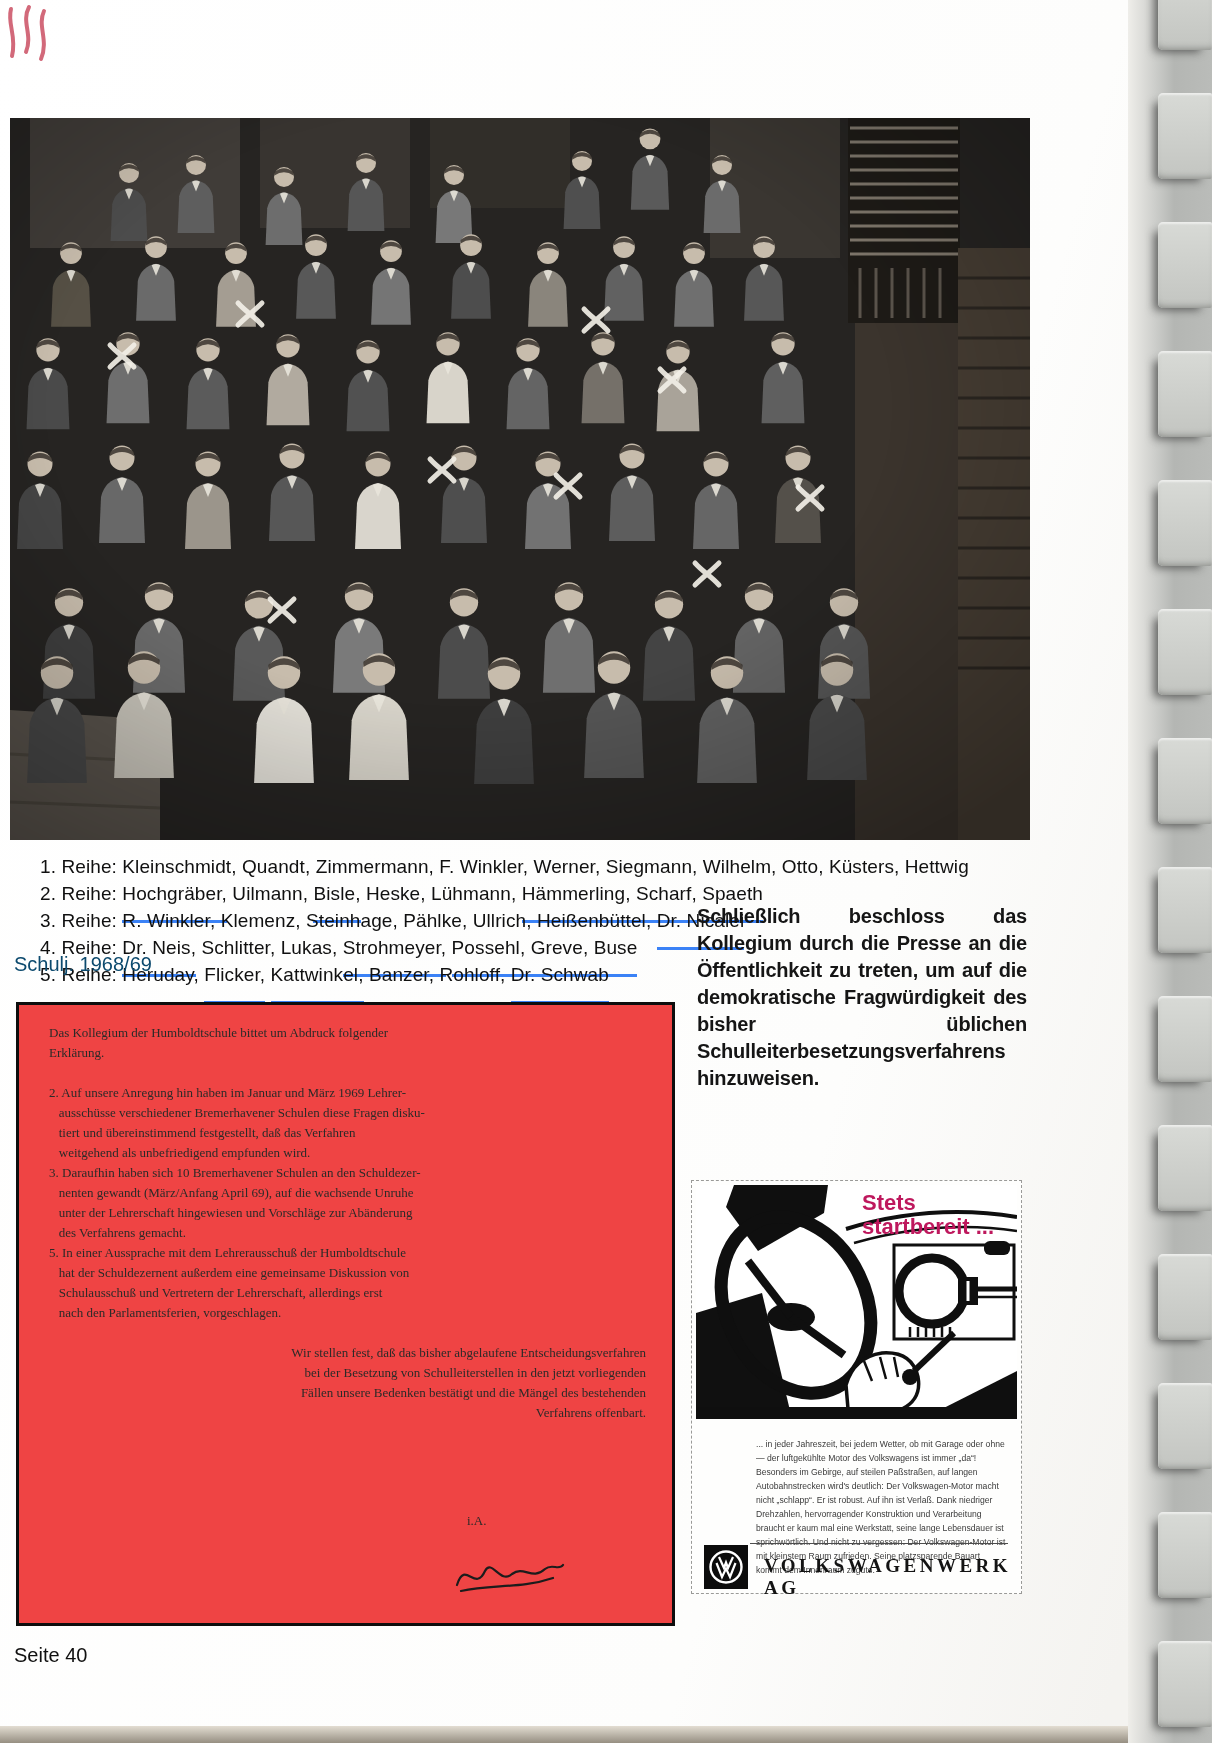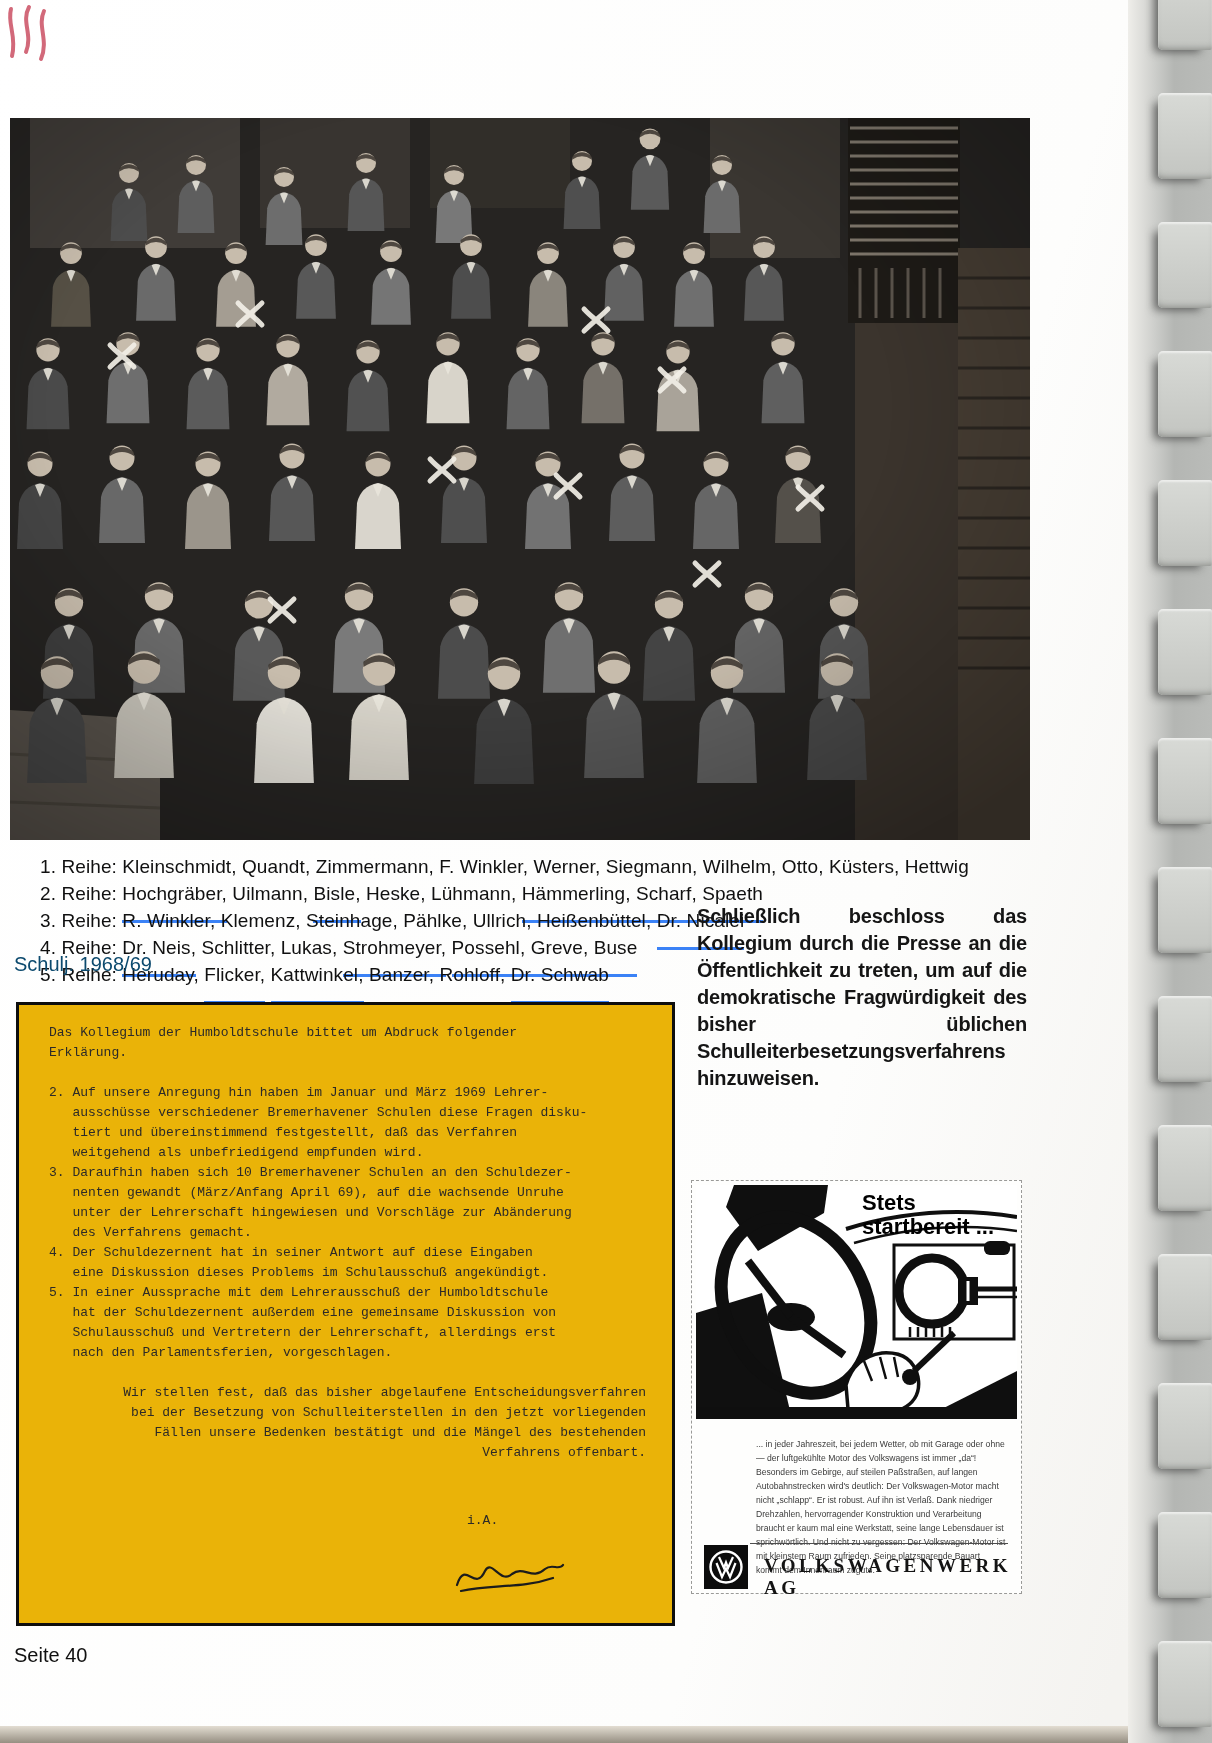--- a/index.html
+++ b/index.html
@@ -28,39 +28,39 @@
   .photo svg{display:block;}
   
   .captions{position:absolute;left:40px;top:853px;width:932px;
     font-size:19px;line-height:27px;color:#101010;text-align:left;letter-spacing:.1px;}
   .cap-row{white-space:nowrap;}
   .u{border-bottom:3px solid #3b82f6;padding-bottom:16px;}
   .school-year{position:absolute;left:14px;top:953px;font-size:20px;color:#0c4a6e;}
   .page-number{position:absolute;left:14px;top:1644px;font-size:20px;color:#101010;}
   
   .letter{position:absolute;left:16px;top:1002px;width:653px;height:618px;
-    border:3px solid #0e0e0e;background:#eab308;
-    font-family:Liberation Mono, monospace;
+    border:3px solid #0e0e0e;background:#ef4444;
+    font-family:Liberation Serif, serif;
     font-size:13px;line-height:20px;color:#2c2a28;}
   .letter-inner{padding:18px 26px 0 30px;}
   .mono{white-space:pre-wrap;}
   .letter-intro{margin-bottom:20px;}
   .letter-closing{margin-top:20px;text-align:right;}
   .letter-signoff{position:absolute;left:448px;bottom:92px;}
   .sig{position:absolute;left:430px;bottom:22px;}
   
   .article{position:absolute;left:697px;top:903px;width:330px;
     font-size:20px;line-height:27px;font-weight:bold;color:#151515;
     text-align:justify;hyphens:manual;-webkit-hyphens:manual;letter-spacing:-.2px;}
   
   .ad{position:absolute;left:691px;top:1180px;width:329px;height:412px;
     border:1px dashed #9a9a98;background:#fefefd;}
   .ad-illustration{position:absolute;left:4px;top:4px;width:321px;height:234px;background:#fff;}
   .ad-title{position:absolute;left:166px;top:6px;width:150px;
-    font-size:22px;line-height:24px;font-weight:bold;color:#000000;white-space:pre-line;}
+    font-size:22px;line-height:24px;font-weight:bold;color:#be185d;white-space:pre-line;}
   .ad-body{position:absolute;left:64px;top:256px;width:252px;
     font-size:8.6px;line-height:14px;color:#3a3a3a;}
   .ad-divider{position:absolute;left:58px;top:362px;width:258px;height:0;
     border-top:1.5px solid #4c4c4c;}
   .vw-square{position:absolute;left:12px;top:364px;width:44px;height:44px;background:#0c0c0c;}
   .ad-brand{position:absolute;left:72px;top:374px;
     font-family:"Liberation Serif",serif;font-weight:bold;font-size:19px;
     letter-spacing:3.5px;color:#131313;}
 </style>
 </head>
@@ -245,22 +245,20 @@
     <div class="mono letter-intro">Das Kollegium der Humboldtschule bittet um Abdruck folgender
 Erklärung.</div>
     <div class="mono letter-item">2. Auf unsere Anregung hin haben im Januar und März 1969 Lehrer-
    ausschüsse verschiedener Bremerhavener Schulen diese Fragen disku-
    tiert und übereinstimmend festgestellt, daß das Verfahren
    weitgehend als unbefriedigend empfunden wird.</div>
     <div class="mono letter-item">3. Daraufhin haben sich 10 Bremerhavener Schulen an den Schuldezer-
    nenten gewandt (März/Anfang April 69), auf die wachsende Unruhe
    unter der Lehrerschaft hingewiesen und Vorschläge zur Abänderung
    des Verfahrens gemacht.</div>
-    <div class="mono letter-item">4. Der Schuldezernent hat in seiner Antwort auf diese Eingaben
-   eine Diskussion dieses Problems im Schulausschuß angekündigt.</div>
     <div class="mono letter-item">5. In einer Aussprache mit dem Lehrerausschuß der Humboldtschule
    hat der Schuldezernent außerdem eine gemeinsame Diskussion von
    Schulausschuß und Vertretern der Lehrerschaft, allerdings erst
    nach den Parlamentsferien, vorgeschlagen.</div>
     <div class="mono letter-closing">Wir stellen fest, daß das bisher abgelaufene Entscheidungsverfahren
 bei der Besetzung von Schulleiterstellen in den jetzt vorliegenden
 Fällen unsere Bedenken bestätigt und die Mängel des bestehenden
 Verfahrens offenbart.</div>
   </div>
   <div class="mono letter-signoff">i.A.</div>

